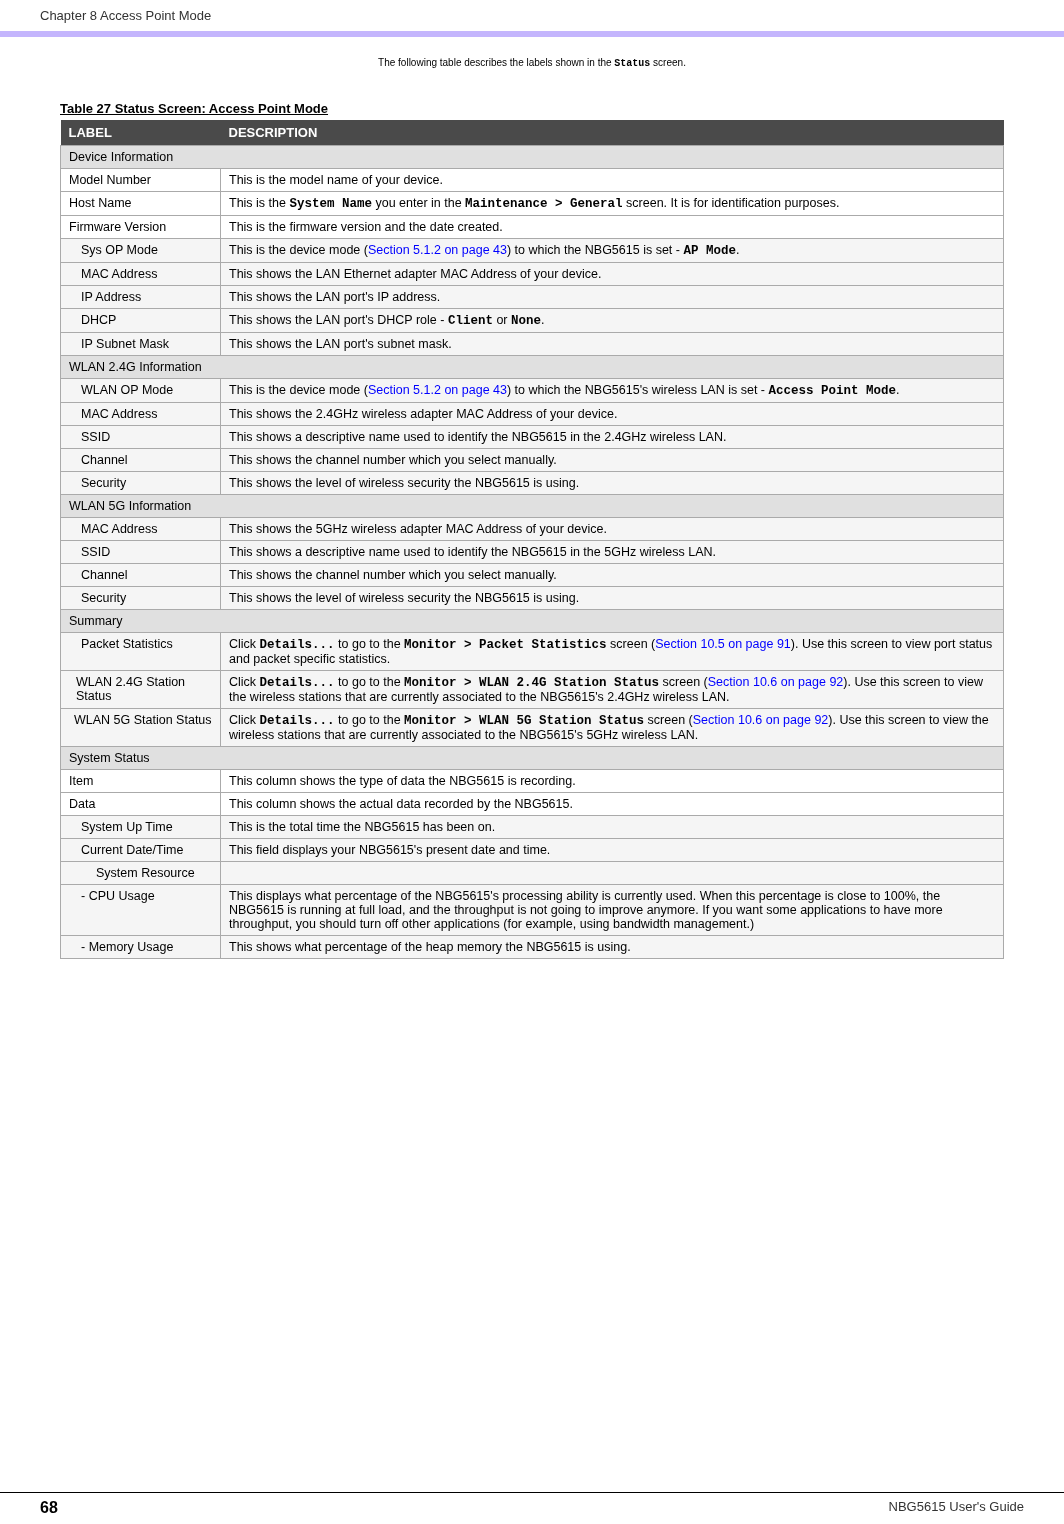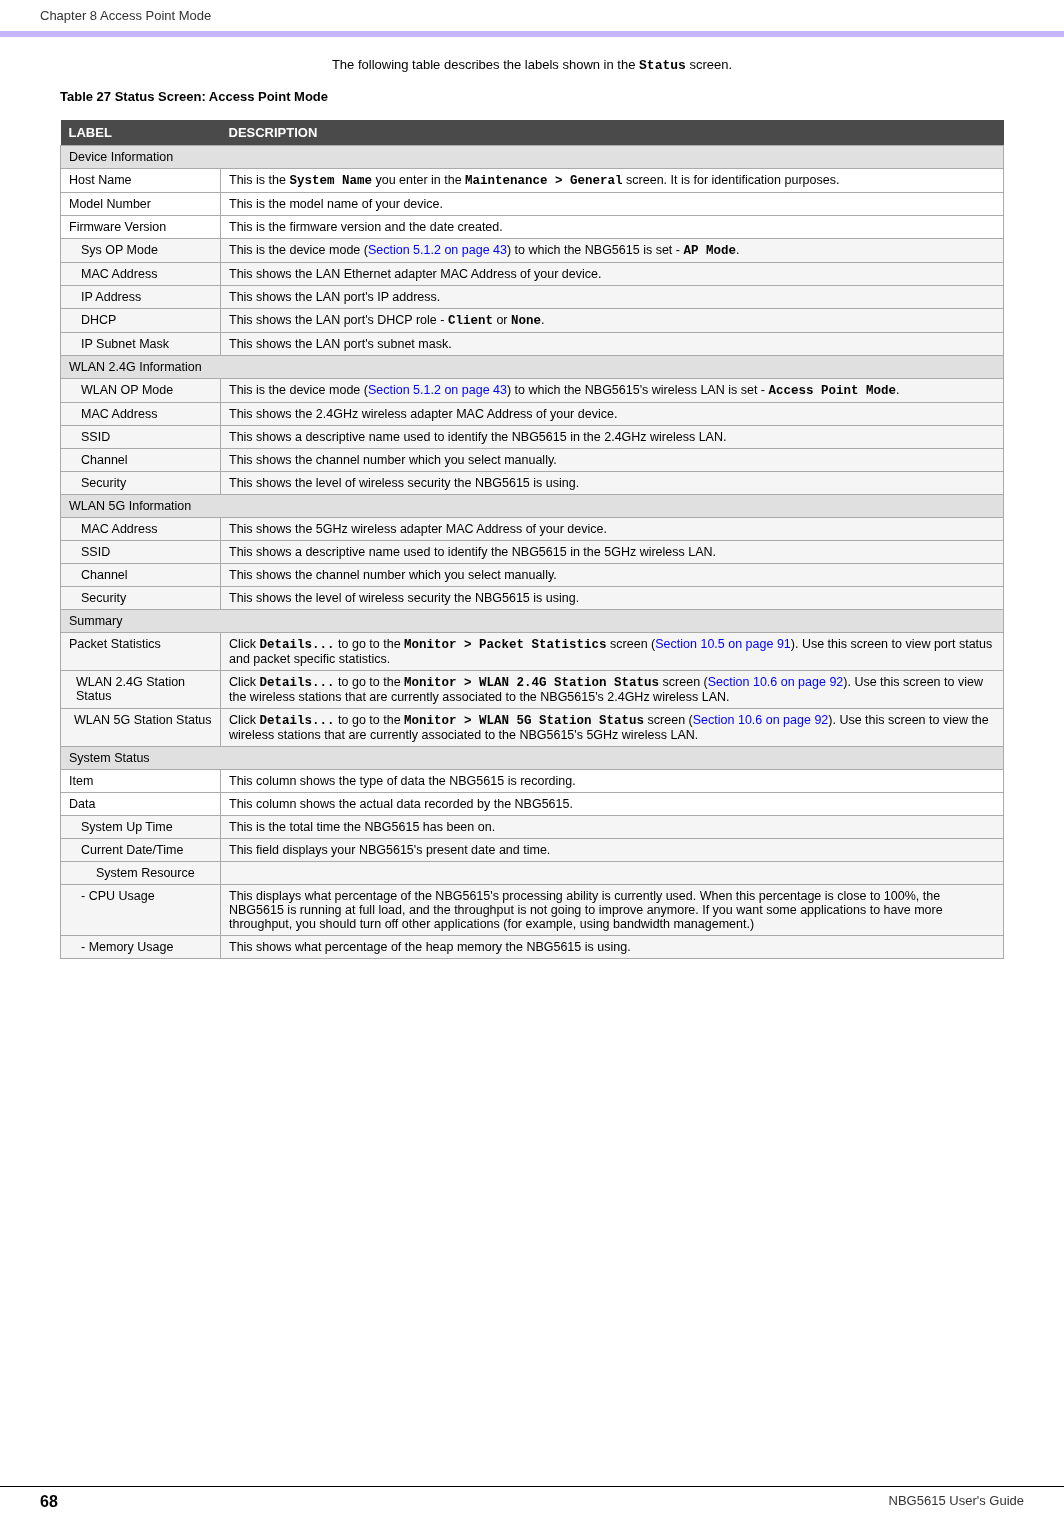--- a/index.html
+++ b/index.html
@@ -16,31 +16,32 @@
       border-bottom: 6px solid #c4b5fd;
       padding: 8px 40px;
       font-size: 13px;
       color: #333;
     }
     .page-content {
       padding: 20px 60px 40px 60px;
     }
     .intro-text {
       text-align: center;
-      margin-bottom: 16px;
-      font-size: 13px;
+      margin-bottom: 32px;
+      font-size: 10px;
     }
     .intro-text .screen-name {
       font-family: 'Courier New', monospace;
       font-weight: bold;
     }
     .table-title {
       font-weight: bold;
       font-size: 13px;
-      margin-bottom: 16px;
+      margin-bottom: 4px;
+      text-decoration: underline;
     }
     table {
       width: 100%;
       border-collapse: collapse;
       font-size: 12.5px;
     }
     table th {
       background: #4a4a4a;
       color: #fff;
       text-align: left;
@@ -62,21 +63,21 @@
       background: #f5f5f5;
     }
     table tr.white-row td {
       background: #fff;
     }
     .col-label { width: 160px; }
     .col-desc { width: auto; }
     .link-blue { color: #00f; text-decoration: none; }
     .page-footer {
       position: fixed;
-      bottom: 7px;
+      bottom: 1px;
       width: 1064px;
       border-top: 1px solid #000;
       padding: 6px 40px;
       display: flex;
       justify-content: space-between;
       font-size: 13px;
       background: #fff;
     }
     .footer-page-num {
       font-weight: bold;
@@ -106,28 +107,28 @@
       <tr>
         <th class="col-label">LABEL</th>
         <th class="col-desc">DESCRIPTION</th>
       </tr>
     </thead>
     <tbody id="table-body">
     <tr class="section-row">
           <td colspan="2">Device Information</td>
         </tr>
         <tr class="white-row">
+          <td class="col-label">Model Number</td>
+          <td>This is the model name of your device.</td>
+        </tr>
+        <tr class="white-row">
           <td class="col-label">Host Name</td>
           <td><span>This is the <span style="font-family: &quot;Courier New&quot;, monospace; font-weight: bold;">System Name</span> you enter in the <span style="font-family: &quot;Courier New&quot;, monospace; font-weight: bold;">Maintenance &gt; General</span> screen. It is for identification purposes.</span></td>
         </tr>
         <tr class="white-row">
-          <td class="col-label">Model Number</td>
-          <td>This is the model name of your device.</td>
-        </tr>
-        <tr class="white-row">
           <td class="col-label">Firmware Version</td>
           <td>This is the firmware version and the date created.</td>
         </tr>
         <tr class="subsection-row">
           <td class="col-label" style="padding-left: 20px;">Sys OP Mode</td>
           <td><span>This is the device mode (<a href="#" class="link-blue">Section 5.1.2 on page 43</a>) to which the NBG5615 is set - <span style="font-family: &quot;Courier New&quot;, monospace; font-weight: bold;">AP Mode</span>.</span></td>
         </tr>
         <tr class="subsection-row">
           <td class="col-label" style="padding-left: 20px;">MAC Address</td>
           <td>This shows the LAN Ethernet adapter MAC Address of your device.</td>
@@ -183,21 +184,21 @@
           <td>This shows the channel number which you select manually.</td>
         </tr>
         <tr class="subsection-row">
           <td class="col-label" style="padding-left: 20px;">Security</td>
           <td>This shows the level of wireless security the NBG5615 is using.</td>
         </tr>
         <tr class="section-row">
           <td colspan="2">Summary</td>
         </tr>
         <tr class="subsection-row">
-          <td class="col-label" style="padding-left: 8px;">Packet Statistics</td>
+          <td class="col-label" style="padding-left: 20px;">Packet Statistics</td>
           <td><span>Click <span style="font-family: &quot;Courier New&quot;, monospace; font-weight: bold;">Details...</span> to go to the <span style="font-family: &quot;Courier New&quot;, monospace; font-weight: bold;">Monitor &gt; Packet Statistics</span> screen (<a href="#" class="link-blue">Section 10.5 on page 91</a>). Use this screen to view port status and packet specific statistics.</span></td>
         </tr>
         <tr class="subsection-row">
           <td class="col-label" style="padding-left: 15px;">WLAN 2.4G Station Status</td>
           <td><span>Click <span style="font-family: &quot;Courier New&quot;, monospace; font-weight: bold;">Details...</span> to go to the <span style="font-family: &quot;Courier New&quot;, monospace; font-weight: bold;">Monitor &gt; WLAN 2.4G Station Status</span> screen (<a href="#" class="link-blue">Section 10.6 on page 92</a>). Use this screen to view the wireless stations that are currently associated to the NBG5615's 2.4GHz wireless LAN.</span></td>
         </tr>
         <tr class="subsection-row">
           <td class="col-label" style="padding-left: 13px;">WLAN 5G Station Status</td>
           <td><span>Click <span style="font-family: &quot;Courier New&quot;, monospace; font-weight: bold;">Details...</span> to go to the <span style="font-family: &quot;Courier New&quot;, monospace; font-weight: bold;">Monitor &gt; WLAN 5G Station Status</span> screen (<a href="#" class="link-blue">Section 10.6 on page 92</a>). Use this screen to view the wireless stations that are currently associated to the NBG5615's 5GHz wireless LAN.</span></td>
         </tr>

